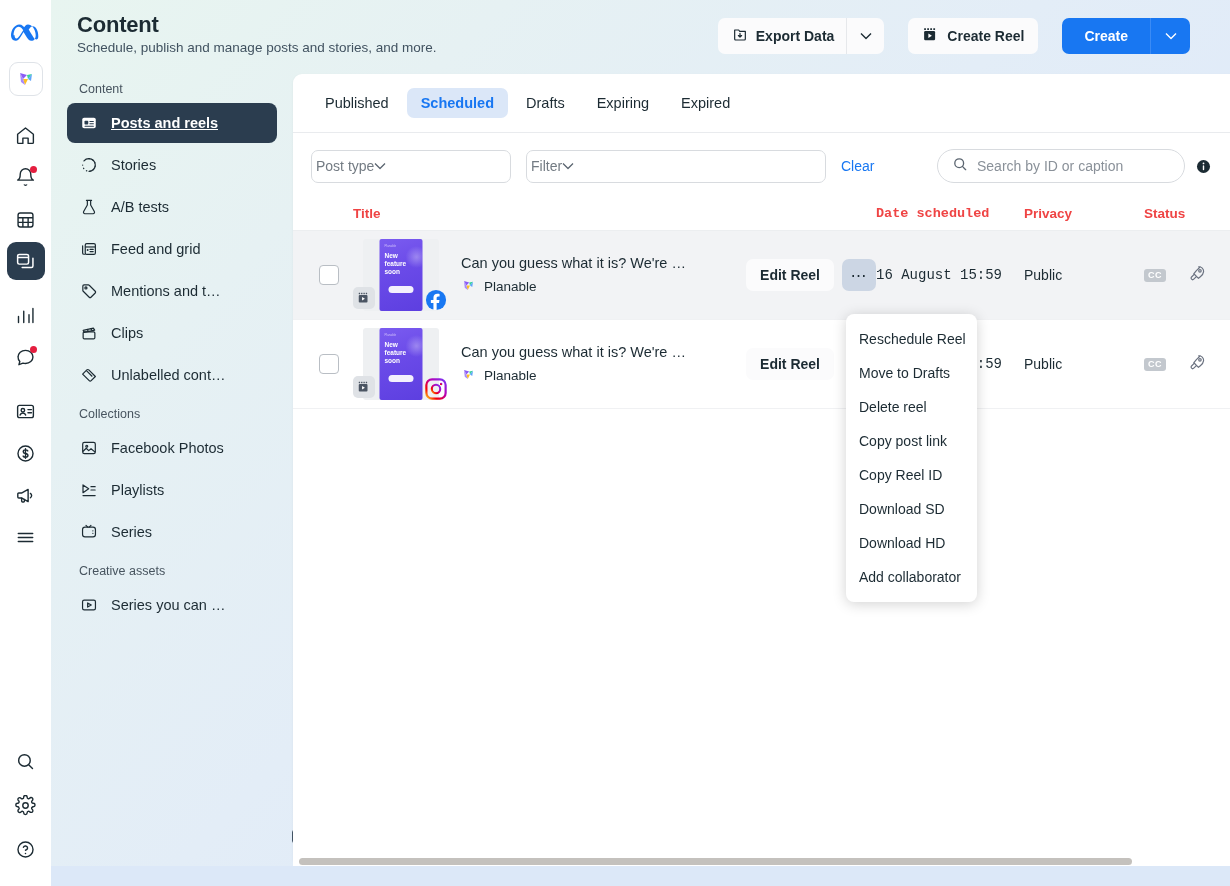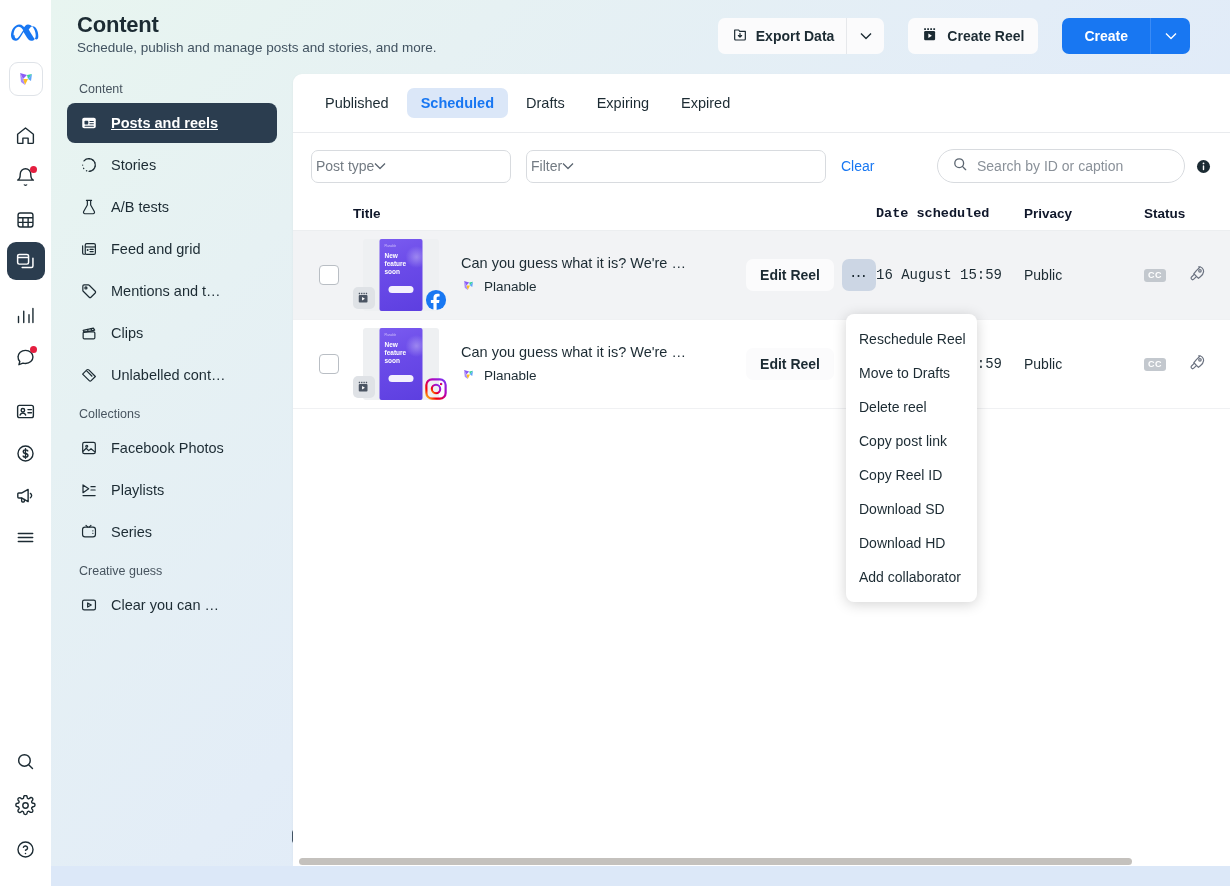--- a/index.html
+++ b/index.html
@@ -127,21 +127,21 @@
     border: none; outline: none; font-size: 14px; color: #1c2b33;
     font-family: inherit; background: transparent; width: 100%;
   }
   .search-box input::placeholder { color: #8a9199; }
   .info-i { margin-left: 10px; cursor: pointer; display: flex; }
 
   
   .tbl { width: 100%; }
   .tbl-head {
     display: flex; align-items: center; height: 34px;
-    font-size: 13.5px; font-weight: 700; color: #0f172a;
+    font-size: 13.5px; font-weight: 700; color: #ef4444;
     padding-left: 12px; border-bottom: 1px solid #eceef0;
   }
   .c-check { width: 48px; flex: 0 0 48px; display: flex; align-items: center; justify-content: center; }
   .c-title { flex: 1 1 auto; min-width: 0; display: flex; align-items: center; }
   .c-date  { width: 148px; flex: 0 0 148px; font-family: Liberation Mono, monospace; }
   .c-priv  { width: 120px; flex: 0 0 120px; }
   .c-stat  { width: 86px; flex: 0 0 86px; }
 
   .row {
     display: flex; align-items: center; height: 89px;
@@ -481,29 +481,29 @@
           <svg width="18" height="18" viewBox="0 0 24 24" fill="none" stroke="#1c2b33" stroke-width="1.6">
               <rect x="3.4" y="5.6" width="17.2" height="13" rx="3.2"></rect>
               <circle cx="17.2" cy="10.4" r="0.9" fill="#1c2b33" stroke="none"></circle>
               <circle cx="17.2" cy="13.8" r="0.9" fill="#1c2b33" stroke="none"></circle>
               <path d="M8 3.2l2.4 2.4M14.6 3.2l-2.3 2.4" stroke-linecap="round"></path>
             </svg>
         </span>
         <span class="nav-label">Series</span>
       </div>
 
-      <div class="nav-group-label">Creative guess</div>
+      <div class="nav-group-label">Creative assets</div>
       <div class="nav-item">
         <span class="ico">
           <svg width="18" height="18" viewBox="0 0 24 24" fill="none" stroke="#1c2b33" stroke-width="1.6">
               <rect x="3.4" y="5.4" width="17.2" height="13.2" rx="2.2"></rect>
               <path d="M10.2 9.2l4.8 2.8-4.8 2.8z" stroke-linejoin="round"></path>
             </svg>
         </span>
-        <span class="nav-label">Clear you can …</span>
+        <span class="nav-label">Series you can …</span>
       </div>
     </div>
 
     <div class="collapse-btn">
       <svg width="19" height="19" viewBox="0 0 24 24" fill="none" stroke="#2b3d4f" stroke-width="1.6">
           <rect x="3.5" y="4.5" width="17" height="15" rx="2"></rect>
           <path d="M14 4.5v15"></path>
           <path d="M6.4 9h4.6M6.4 12.4h4.6M6.4 15.4h2.8" stroke-linecap="round"></path>
           <path d="M18.4 10.2l-2.2 1.9 2.2 1.9z" fill="#2b3d4f"></path>
         </svg>

